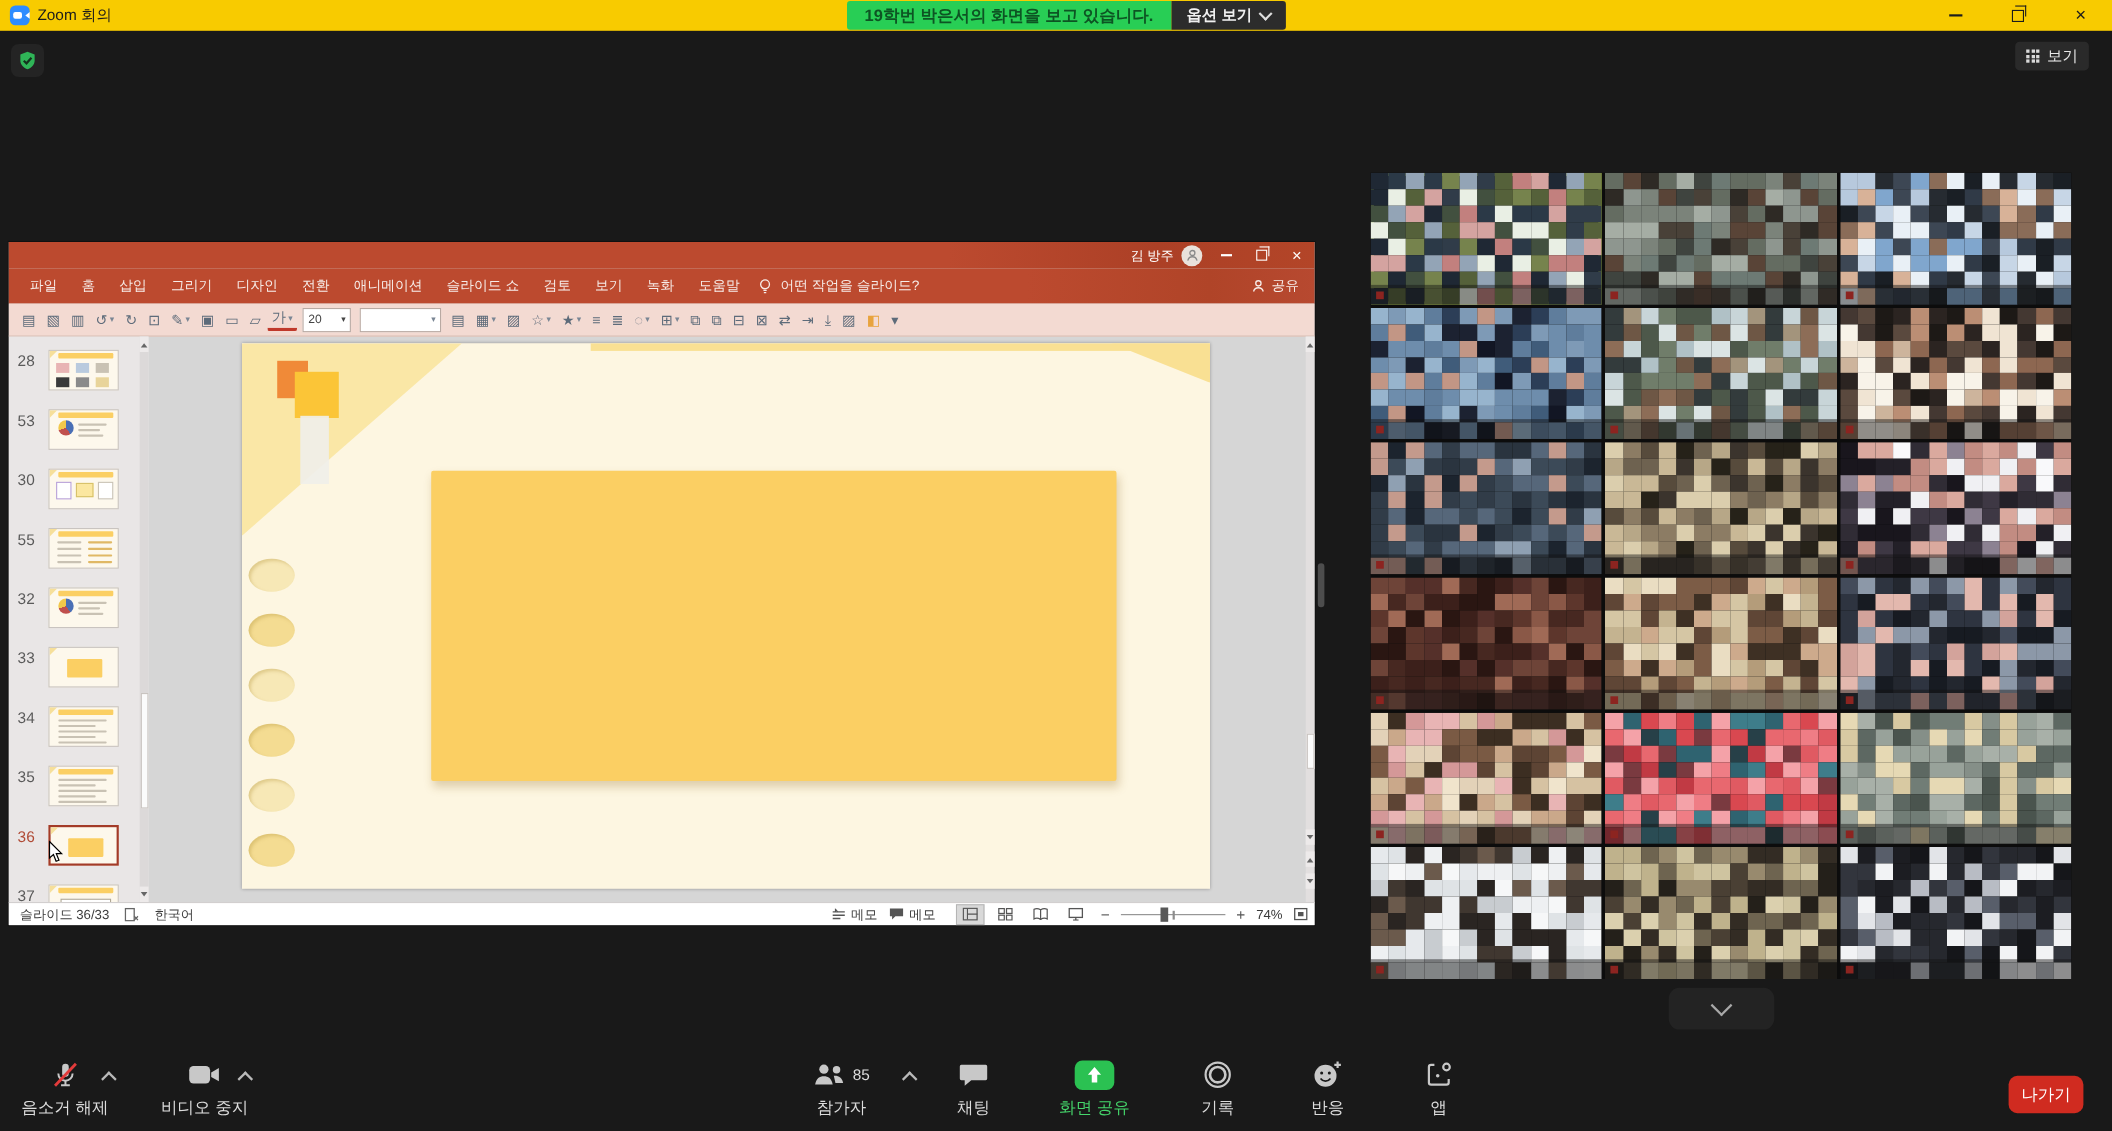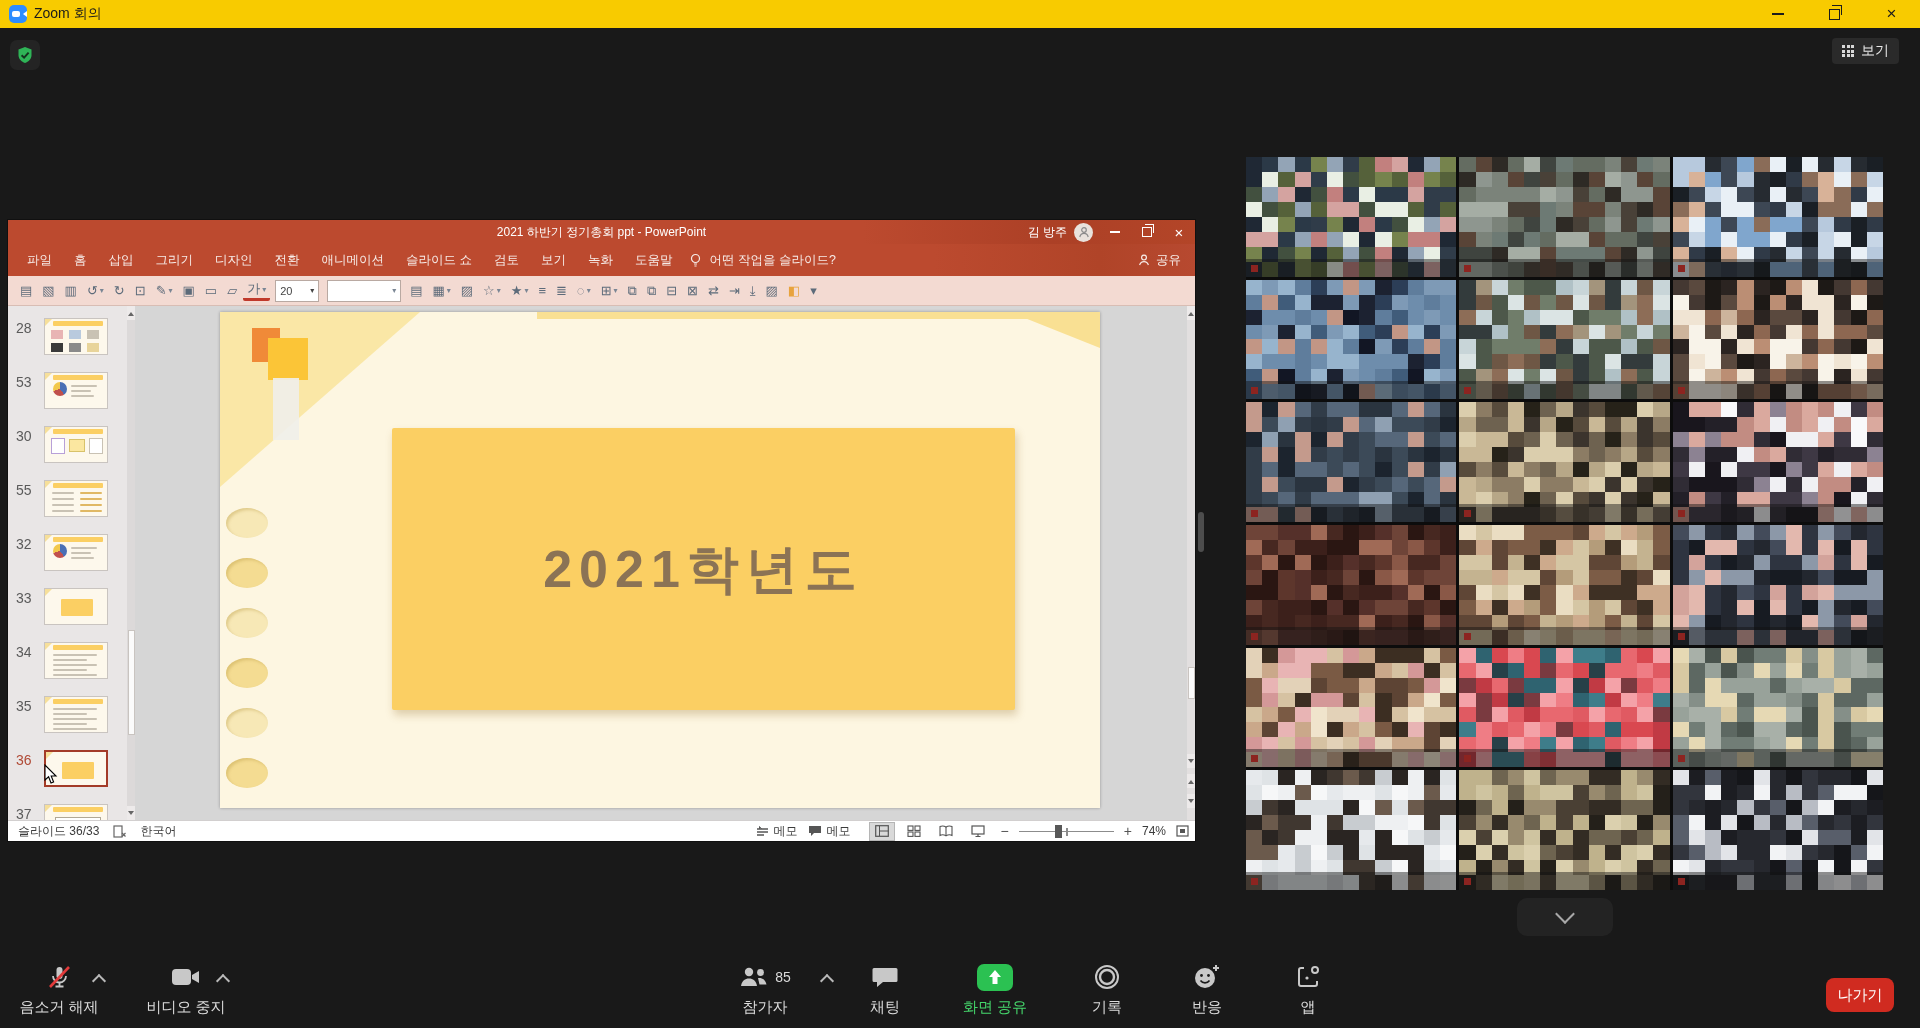--- a/index.html
+++ b/index.html
@@ -129,20 +129,27 @@
 <body>
 
 <div id="screen">
 
   <div id="titlebar">
     <div id="zoom-app-icon">
         <i></i>
         <u></u>
       </div>
     <div id="win-title">Zoom 회의</div>
+    <div id="banner">
+      <div id="banner-text">19학번 박은서의 화면을 보고 있습니다.</div>
+      <div id="banner-btn">
+        <span>옵션 보기</span>
+        <span class="chevd"></span>
+      </div>
+    </div>
     <div id="win-controls">
       <div class="wbtn">
           <span class="min-glyph"></span>
         </div>
       <div class="wbtn">
           <span class="restore-glyph"></span>
         </div>
       <div class="wbtn">
           <span>×</span>
         </div>
@@ -166,21 +173,20 @@
         <b></b>
         <b></b>
         <b></b>
         <b></b>
       </span>
     <span>보기</span>
   </div>
 
   <div id="ppt">
     <div id="ppt-titlebar">
-      <div id="ppt-title">2021 하반기 정기총회 ppt  -  PowerPoint</div>
       <div id="ppt-account">
         <span>김 방주</span>
         <span id="ppt-avatar">
           <svg width="12" height="12" viewBox="0 0 12 12">
             <circle cx="6" cy="4" r="2.3" fill="none" stroke="#8a8a8a" stroke-width="1.2"></circle>
             <path d="M1.8 11 C2.4 8.4 4 7.4 6 7.4 C8 7.4 9.6 8.4 10.2 11" fill="none" stroke="#8a8a8a" stroke-width="1.2"></path>
           </svg>
         </span>
       </div>
       <div id="ppt-controls">
@@ -465,21 +471,20 @@
       <div id="strip-white"></div>
       <div id="holes">
           <span class="hole" style="left: 6px; top: 196px; width: 42px; height: 30px; background: rgb(247, 232, 182); box-shadow: rgba(180, 150, 60, 0.35) 2px 2px 3px inset;"></span>
           <span class="hole" style="left: 6px; top: 246px; width: 42px; height: 30px; background: rgb(244, 220, 146); box-shadow: rgba(180, 150, 60, 0.35) 2px 2px 3px inset;"></span>
           <span class="hole" style="left: 6px; top: 296px; width: 42px; height: 30px; background: rgb(247, 232, 182); box-shadow: rgba(180, 150, 60, 0.35) 2px 2px 3px inset;"></span>
           <span class="hole" style="left: 6px; top: 346px; width: 42px; height: 30px; background: rgb(244, 220, 146); box-shadow: rgba(180, 150, 60, 0.35) 2px 2px 3px inset;"></span>
           <span class="hole" style="left: 6px; top: 396px; width: 42px; height: 30px; background: rgb(247, 232, 182); box-shadow: rgba(180, 150, 60, 0.35) 2px 2px 3px inset;"></span>
           <span class="hole" style="left: 6px; top: 446px; width: 42px; height: 30px; background: rgb(244, 220, 146); box-shadow: rgba(180, 150, 60, 0.35) 2px 2px 3px inset;"></span>
         </div>
       <div id="title-box">
-        <div class="slide-title-line">2021학년도</div>
       </div>
     </div>
 
     <div id="canvas-scroll">
       <div class="scroll-arrow" style="top:0;">
           <span class="tri-up"></span>
         </div>
       <div class="scroll-arrow" style="top:448px;">
           <span class="tri-down"></span>
         </div>

